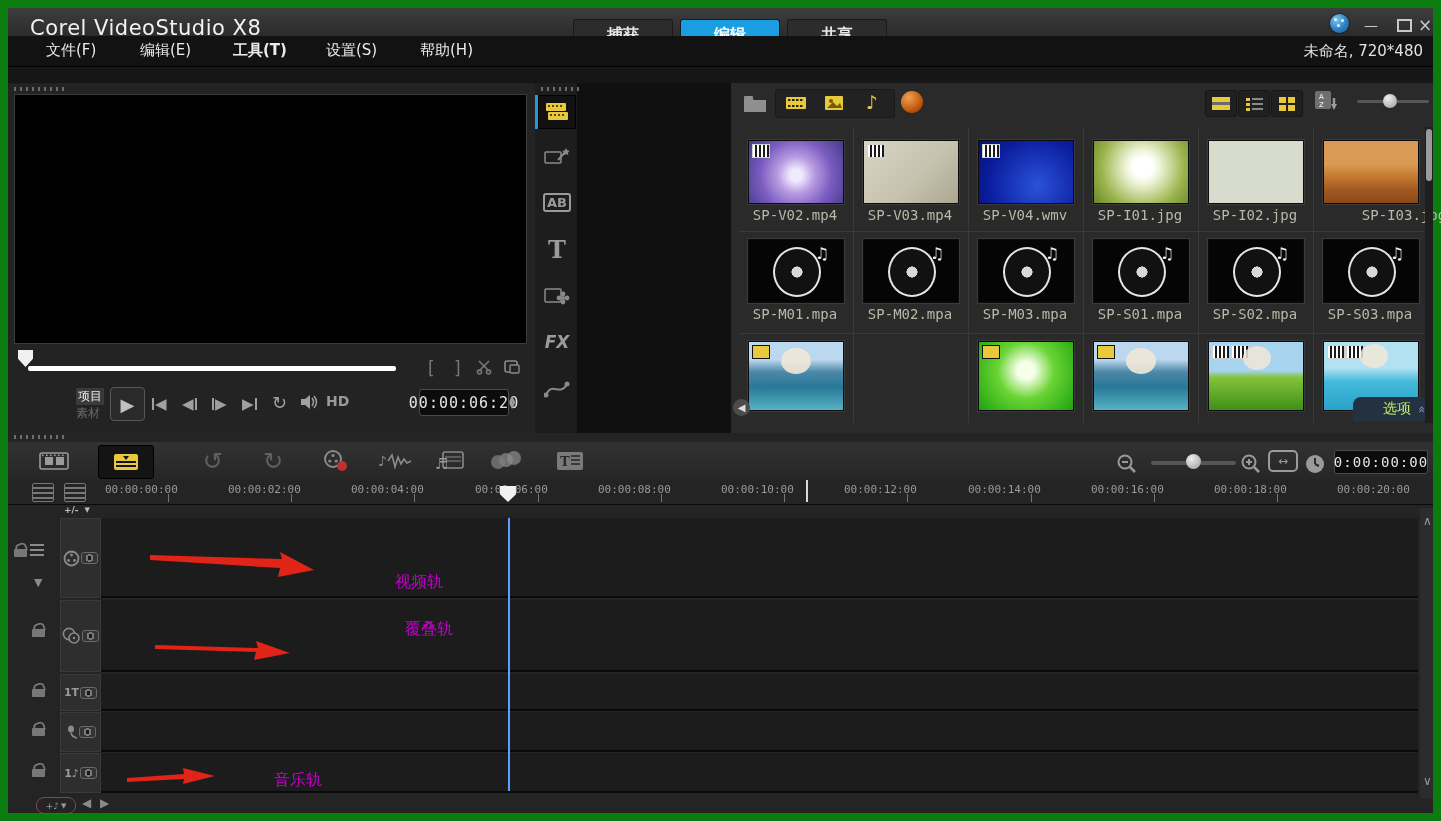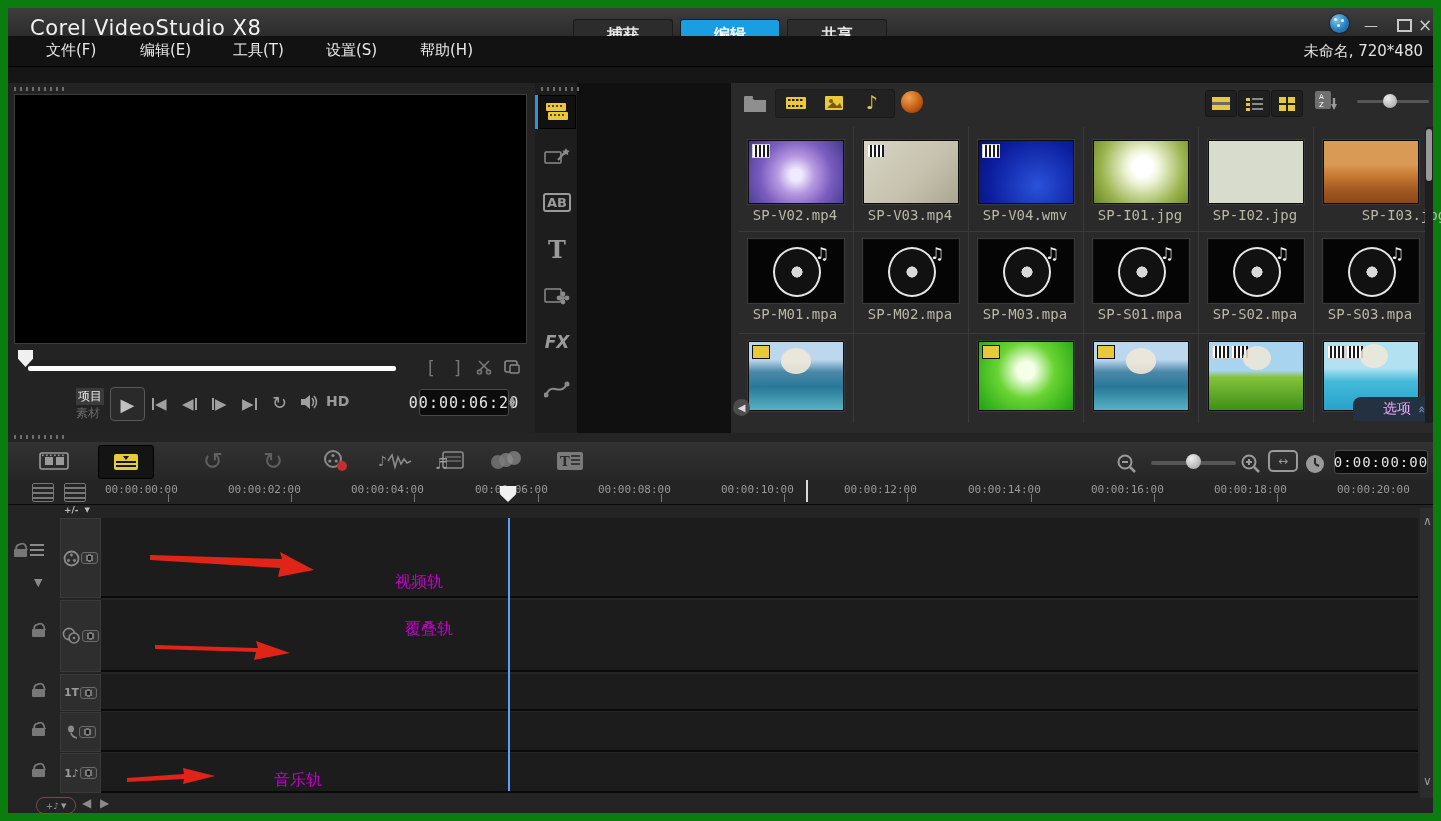--- a/index.html
+++ b/index.html
@@ -102,21 +102,21 @@
     <div class="abs winbtn" style="left:1385px;">
         <span style="display:block;width:11px;height:9px;border:2px solid #c8c8c8;"></span>
       </div>
     <div class="abs winbtn" style="left:1406px;font-size:17px;">×</div>
   </div>
   <div class="abs accentline"></div>
 
   <div class="abs menubar">
     <div class="abs menuitem" style="left:38px;">文件(F)</div>
     <div class="abs menuitem" style="left:132px;">编辑(E)</div>
-    <div class="abs menuitem" style="left:225px;">工具(T)</div>
+    <div class="abs menuitem" style="left:225px;font-weight:bold;">工具(T)</div>
     <div class="abs menuitem" style="left:318px;">设置(S)</div>
     <div class="abs menuitem" style="left:412px;">帮助(H)</div>
     <div class="abs menustatus">未命名, 720*480</div>
   </div>
 
   <div class="abs mainarea">
 
     <div class="abs panel" style="left:0;top:0;width:527px;height:350px;">
       <div class="abs dots" style="left:6px;top:4px;width:52px;"></div>
       <div class="abs videobox" style="left:6px;top:11px;width:511px;height:248px;"></div>
@@ -370,21 +370,21 @@
           <span style="position:absolute;left:34px;top:4px;width:28px;height:24px;border-radius:50%;background:#f0e8d8;opacity:.85;"></span>
         </div>
       <div class="thumb" style="left:592px;top:258px;height:68px;background:linear-gradient(180deg,#b2e2f2 0 38%,#44bada 58%,#28a2ca);">
           <span class="badge"></span>
           <span class="badge" style="left:22px;"></span>
           <span style="position:absolute;left:36px;top:2px;width:28px;height:24px;border-radius:50%;background:#f0e8d8;opacity:.85;"></span>
         </div>
 
       <div class="abs" style="left:2px;top:316px;width:17px;height:17px;border-radius:50%;background:#4c4c4c;color:#ddd;font-size:10px;display:flex;align-items:center;justify-content:center;">◀</div>
       <div class="abs" style="left:622px;top:314px;width:80px;height:24px;background:#243140;border-radius:8px 0 0 0;display:flex;align-items:center;justify-content:flex-end;gap:8px;padding-right:6px;box-sizing:border-box;">
-        <span style="color:#f0abfc;font-size:14px;">选项</span>
+        <span style="color:#bef264;font-size:14px;">选项</span>
         <span style="color:#7c9cc0;font-size:13px;display:inline-block;transform:rotate(90deg);">«</span>
       </div>
       <div class="sb" style="left:694px;top:44px;width:8px;height:296px;background:#1e1e1e;">
         <div class="sbthumb" style="position:absolute;left:1px;top:2px;width:6px;height:52px;"></div>
       </div>
     </div>
     <div class="abs dots" style="left:533px;top:4px;width:40px;"></div>
   </div>
 
   <div class="abs tl">

